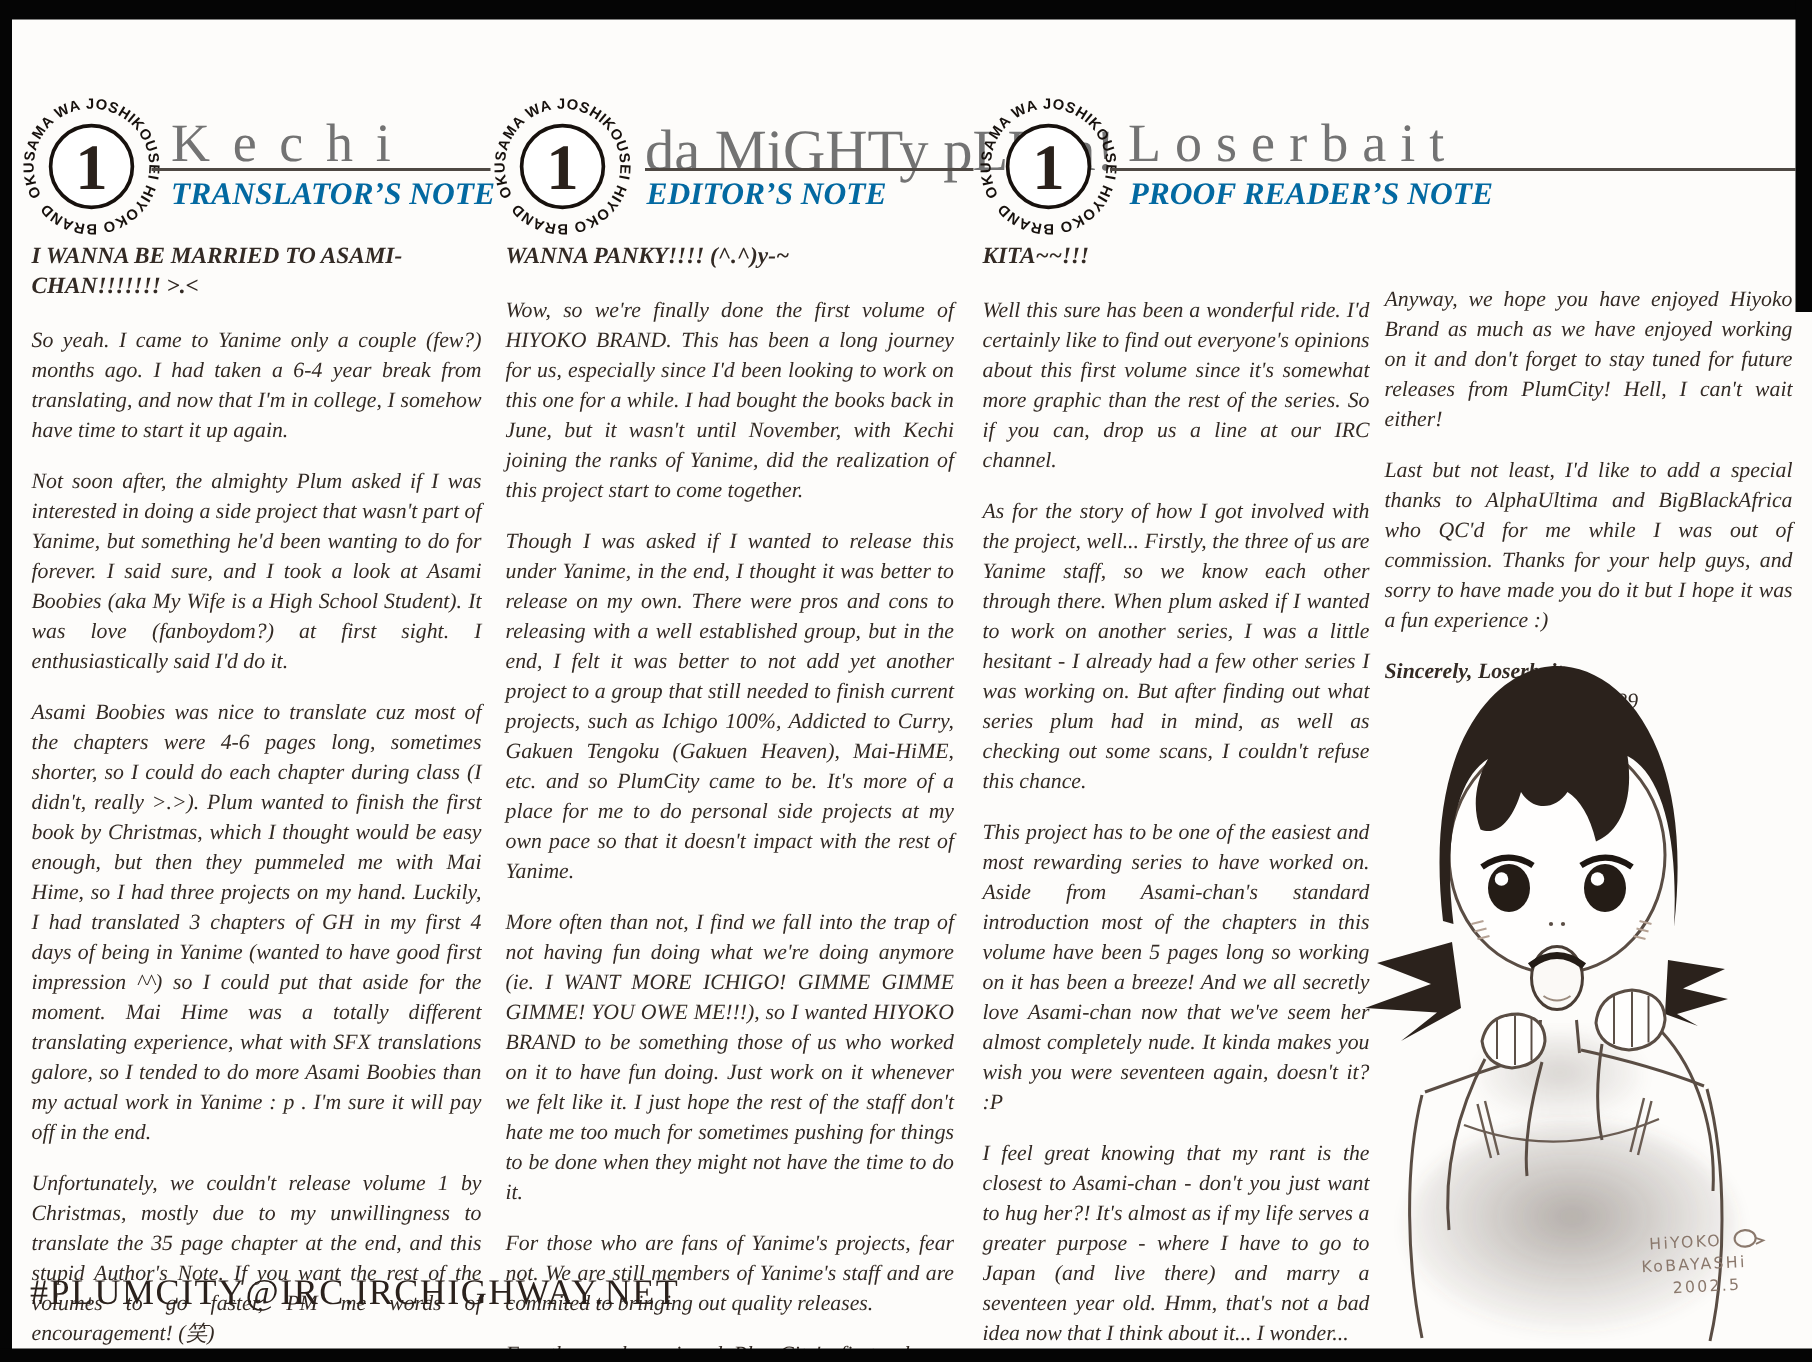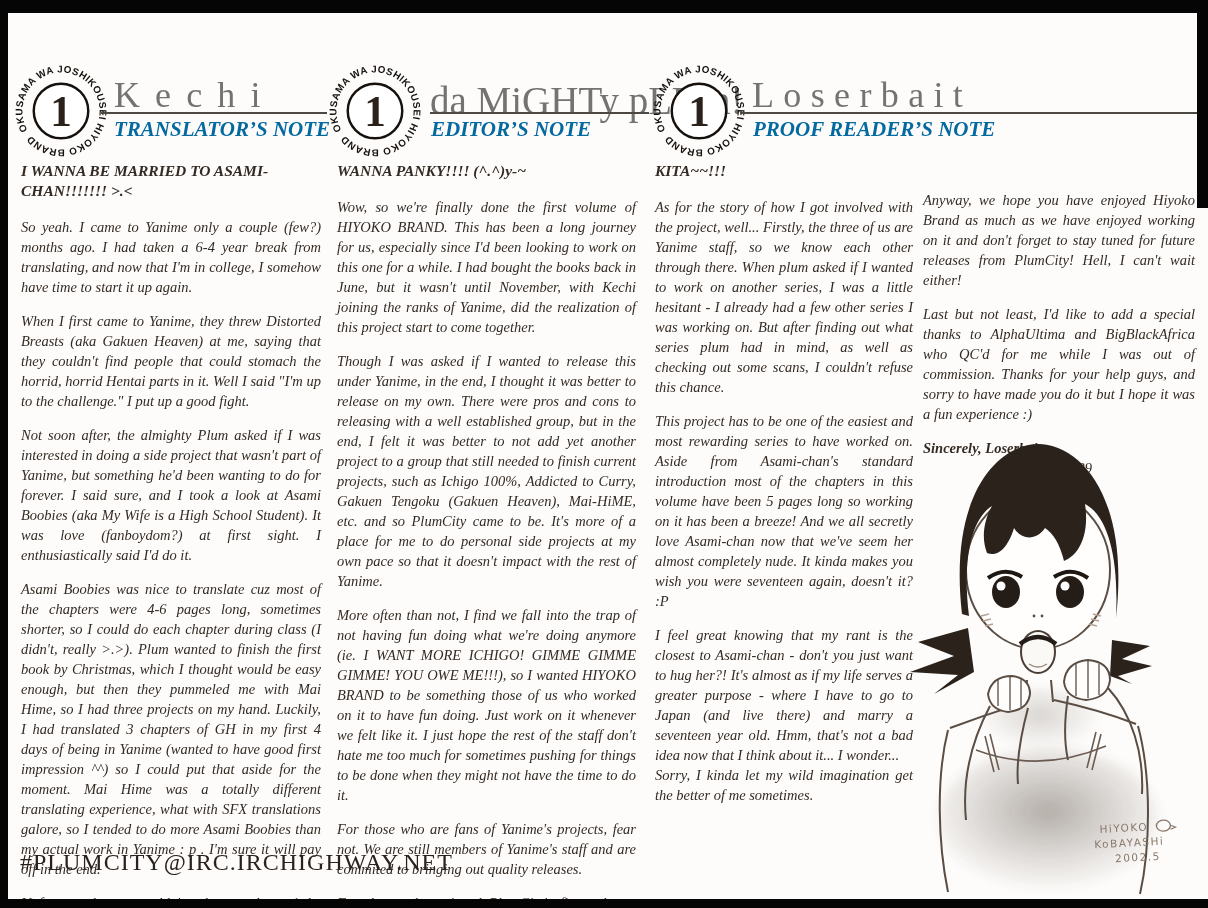--- a/index.html
+++ b/index.html
@@ -96,39 +96,39 @@
       </text>
     </svg>
   </div>
   <div class="title spread2" style="left:752px">Loserbait</div>
   <div class="rule" style="left:740px;width:457px"></div>
   <div class="subtitle" style="left:753px">PROOF READER’S NOTE</div>
 
   <div class="col col1">
     <p class="lead">I WANNA BE MARRIED TO ASAMI-CHAN!!!!!!! &gt;.&lt;</p>
     <p>So yeah.  I came to Yanime only a couple (few?) months ago.  I had taken a 6-4 year break from translating, and now that I'm in college, I somehow have time to start it up again.</p>
-    <p>When I first came to Yanime, they threw Distorted Breasts (aka Gakuen Heaven) at me, saying that they couldn't find people that could stomach the horrid, horrid Hentai parts in it.  Well I said "I'm up to the challenge." I put up a good fight.</p>
     <p>Not soon after, the almighty Plum asked if I was interested in doing a side project that wasn't part of Yanime, but something he'd been wanting to do for forever.  I said sure, and I took a look at Asami Boobies (aka My Wife is a High School Student).  It was love (fanboydom?) at first sight.  I enthusiastically said I'd do it.</p>
     <p>Asami Boobies was nice to translate cuz most of the chapters were 4-6 pages long, sometimes shorter, so I could do each chapter during class (I didn't, really &gt;.&gt;).  Plum wanted to finish the first book by Christmas, which I thought would be easy enough, but then they pummeled me with Mai Hime, so I had three projects on my hand.  Luckily, I had translated 3 chapters of GH in my first 4 days of being in Yanime (wanted to have good first impression ^^) so I could put that aside for the moment.  Mai Hime was a totally different translating experience, what with SFX translations galore, so I tended to do more Asami Boobies than my actual work in Yanime : p . I'm sure it will pay off in the end.</p>
     <p>Unfortunately, we couldn't release volume 1 by Christmas, mostly due to my unwillingness to translate the 35 page chapter at the end, and this stupid Author's Note.  If you want the rest of the volumes to go faster, PM me words of encouragement! (笑)</p>
 
   </div>
 
   <div class="col col2">
     <p class="lead">WANNA PANKY!!!! (^.^)y-~</p>
     <p>Wow, so we're finally done the first volume of HIYOKO BRAND.  This has been a long journey for us, especially since I'd been looking to work on this one for a while. I had bought the books back in June, but it wasn't until November, with Kechi joining the ranks of Yanime, did the realization of this project start to come together.</p>
     <p>Though I was asked if I wanted to release this under Yanime, in the end, I thought it was better to release on my own.  There were pros and cons to releasing with a well established group, but in the end, I felt it was better to not add yet another project to a group that still needed to finish current projects, such as Ichigo 100%, Addicted to Curry, Gakuen Tengoku (Gakuen Heaven), Mai-HiME, etc. and so PlumCity came to be.  It's more of a place for me to do personal side projects at my own pace so that it doesn't impact with the rest of Yanime.</p>
     <p>More often than not, I find we fall into the trap of not having fun doing what we're doing anymore (ie. I WANT MORE ICHIGO! GIMME GIMME GIMME! YOU OWE ME!!!), so I wanted HIYOKO BRAND to be something those of us who worked on it to have fun doing.  Just work on it whenever we felt like it.  I just hope the rest of the staff don't hate me too much for sometimes pushing for things to be done when they might not have the time to do it.</p>
     <p>For those who are fans of Yanime's projects, fear not.  We are still members of Yanime's staff and are commited to bringing out quality releases.</p>
     <p>For those who enjoyed PlumCity's first release, this volume of HIYOKO BRAND, look forward to more “Asami Boobies” and perhaps new projects in the future.</p>
 
   </div>
 
   <div class="col col3l">
     <p class="lead">KITA~~!!!</p>
+    <p>Well this sure has been a wonderful ride. I'd certainly like to find out everyone's opinions about this first volume since it's somewhat more graphic than the rest of the series. So if you can, drop us a line at our IRC channel.</p>
     <p>As for the story of how I got involved with the project, well... Firstly, the three of us are Yanime staff, so we know each other through there. When plum asked if I wanted to work on another series, I was a little hesitant - I already had a few other series I was working on. But after finding out what series plum had in mind, as well as checking out some scans, I couldn't refuse this chance.</p>
     <p>This project has to be one of the easiest and most rewarding series to have worked on. Aside from Asami-chan's standard introduction most of the chapters in this volume have been 5 pages long so working on it has been a breeze! And we all secretly love Asami-chan now that we've seem her almost completely nude. It kinda makes you wish you were seventeen again, doesn't it? :P</p>
     <p>I feel great knowing that my rant is the closest to Asami-chan - don't you just want to hug her?! It's almost as if my life serves a greater purpose - where I have to go to Japan (and live there) and marry a seventeen year old. Hmm, that's not a bad idea now that I think about it... I wonder...
 Sorry, I kinda let my wild imagination get the better of me sometimes.</p>
 
   </div>
 
   <div class="col col3r">
     <p>Anyway, we hope you have enjoyed Hiyoko Brand as much as we have enjoyed working on it and don't forget to stay tuned for future releases from PlumCity! Hell, I can't wait either!</p>
     <p>Last but not least, I'd like to add a special thanks to AlphaUltima and BigBlackAfrica who QC'd for me while I was out of commission. Thanks for your help guys, and sorry to have made you do it but I hope it was a fun experience :)</p>

